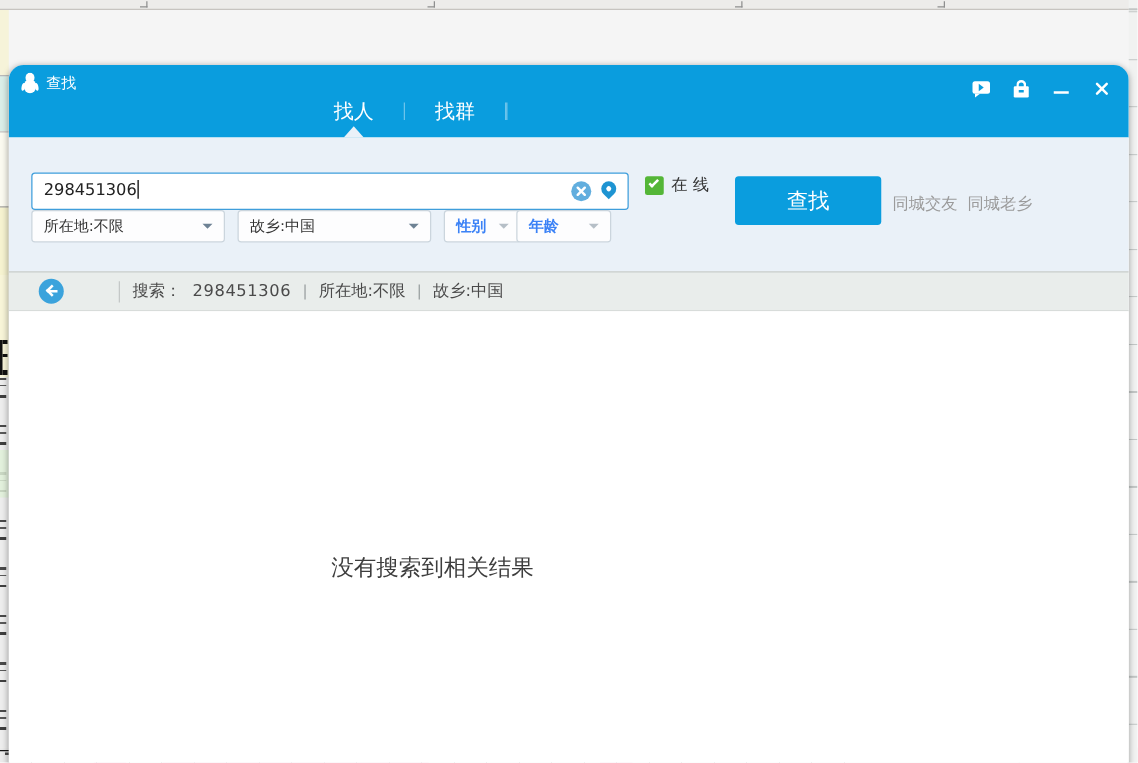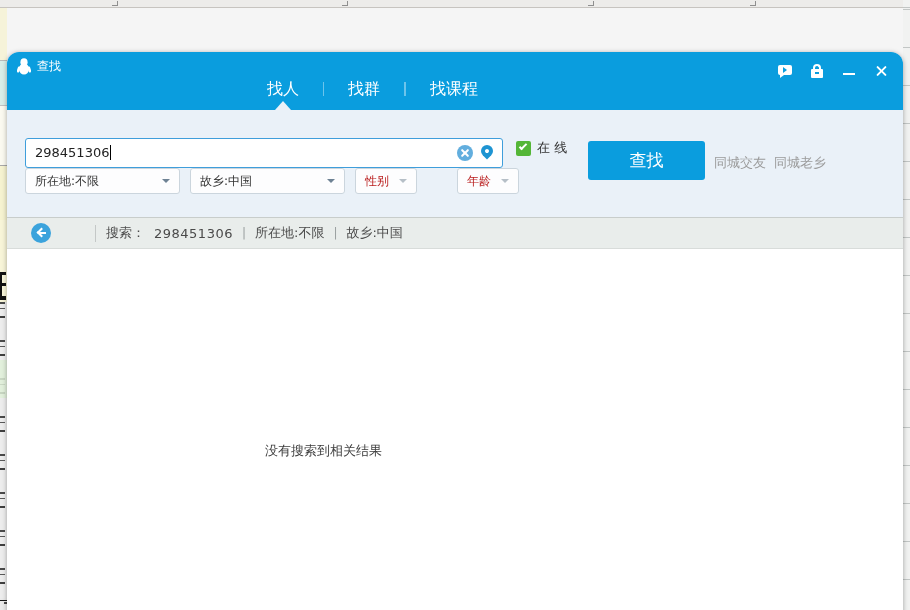--- a/index.html
+++ b/index.html
@@ -69,40 +69,40 @@
   .pin-icon { position:absolute; right:9px; top:6px; width:12px; height:12px; background:#1e94d2; border-radius:50% 50% 50% 0; transform:rotate(-45deg); cursor:pointer; }
   .pin-icon:after { content:""; position:absolute; left:4px; top:4px; width:4px; height:4px; background:#fff; border-radius:50%; }
   .online-check { position:absolute; left:509px; top:29px; display:flex; align-items:center; gap:6px; }
   .checkbox { width:15px; height:15px; background:#54b637; border-radius:2px; position:relative; cursor:pointer; }
   .checkbox i { position:absolute; left:3px; top:3px; width:8px; height:4px; border-left:2px solid #fff; border-bottom:2px solid #fff; transform:rotate(-45deg); display:block; }
   .online-label { font-size:13px; color:#333; }
   .find-button { position:absolute; left:581px; top:31px; width:117px; height:39px; background:#0a9dde; border:none; border-radius:3px; color:#fff; font-size:17px; font-family:inherit; cursor:pointer; }
   .quick-links { position:absolute; left:707px; top:44px; display:flex; gap:8px; font-size:13px; color:#9b9b9b; }
   .quick-links span { cursor:pointer; }
   .filter { position:absolute; top:58px; height:26px; background:#fdfdfe; border:1px solid #cbd5dd; border-radius:3px; display:flex; align-items:center; justify-content:space-between; padding:0 9px; font-size:12px; color:#333; cursor:pointer; }
-  .f1 { left:18px; width:155px; } .f2 { left:183px; width:155px; } .f3 { left:348px; width:62px; } .f4 { left:450px; width:62px; }
-  .filter.disabled { color:#b91c1c; }
+  .f1 { left:18px; width:155px; } .f2 { left:183px; width:155px; } .f3 { left:348px; width:62px; } .f4 { left:406px; width:76px; }
+  .filter.disabled { color:#3b82f6;font-weight:bold; }
   .dd-arrow { width:0; height:0; border-top:4px solid #6e8294; border-left:4px solid transparent; border-right:4px solid transparent; margin-left:6px; }
   .filter.disabled .dd-arrow { border-top-color:#b6bfc7; }
 
   
   .result-bar { position:absolute; left:0; top:165px; width:100%; height:32px; background:#e9edeb; border-top:1px solid #c8cdcb; border-bottom:1px solid #d8dcda; }
   .back-btn { position:absolute; left:21px; top:5px; display:flex; align-items:center; gap:6px; cursor:pointer;flex-direction:column; }
   .back-circle { width:20px; height:20px; border-radius:50%; background:#3ba3dc; position:relative; }
   .back-circle i { position:absolute; left:7px; top:6px; width:7px; height:7px; border-left:2px solid #fff; border-bottom:2px solid #fff; transform:rotate(45deg); display:block; }
   .back-circle u { position:absolute; left:7px; top:9px; width:8px; height:2px; background:#fff; display:block; }
   .back-label { color:#2b9bd7; font-size:13px; }
   .vdivider { position:absolute; left:88px; top:7px; width:1px; height:17px; background:#c4c8c7; }
   .summary { position:absolute; left:99px; top:0; height:30px; display:flex; align-items:center; gap:9px; font-size:13px; color:#4a4a4a; }
   .summary .sep { color:#9aa0a0; font-size:12px; }
   .summary .q { letter-spacing:.5px; }
 
   
   .content { position:absolute; left:0; top:197px; width:100%; height:393px; background:#fff; }
-  .empty-message { position:absolute; left:258px; top:193px; font-size:13px; color:#3d3d3d; }
+  .empty-message { position:absolute; left:258px; top:193px; font-size:18px; color:#3d3d3d; }
 </style>
 </head>
 <body>
 
 <div class="bg-top">
   <span class="corner-mark" style="left:112px"></span>
   <span class="corner-mark" style="left:342px"></span>
   <span class="corner-mark" style="left:588px"></span>
   <span class="corner-mark" style="left:750px"></span>
 </div>
@@ -144,23 +144,20 @@
     <div class="tabbar">
       <div class="tab active">
           <span>找人</span>
         </div>
       <div class="tab-sep"></div>
       <div class="tab">
           <span>找群</span>
         </div>
       <div class="tab-sep"></div>
       <div class="tab-sep"></div>
-      <div class="tab">
-          <span>找课程</span>
-        </div>
     </div>
     <div class="tab-notch"></div>
 
     <div class="controls">
       <div class="ctl">
         <span class="bubble-body"></span>
           <span class="bubble-tail"></span>
           <span class="bubble-dot"></span>
       </div>
       <div class="ctl">

